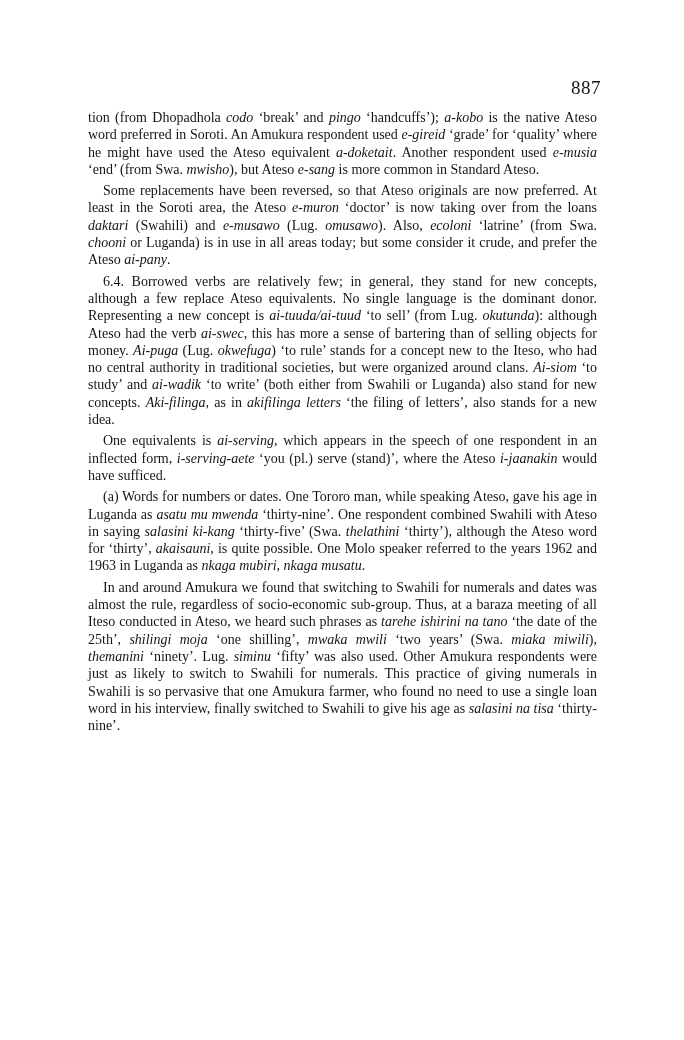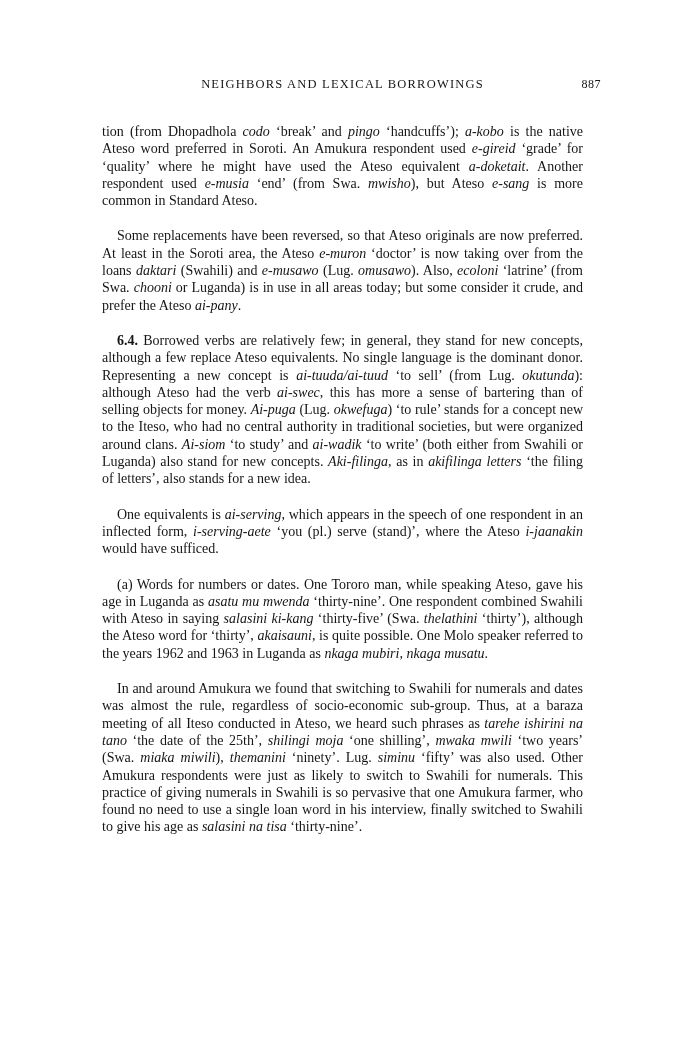--- a/index.html
+++ b/index.html
@@ -24,43 +24,42 @@
     display: block;
     text-align: center;
     font-size: 12.5px;
     letter-spacing: 1.2px;
     font-weight: 400;
   }
   .page-number {
     position: absolute;
     right: 0;
     top: 0;
-    font-size: 12px;
+    font-size: 19px;
     letter-spacing: 0.5px;
   }
   .body-text {
     position: absolute;
     top: 105px;
     left: 84px;
     width: 517px;
     font-size: 14px;
     line-height: 17.3px;
     text-align: justify;
   }
-  p.para { margin: 18px; padding: 0; }
+  p.para { margin: 4px; padding: 0; }
   p.indent { text-indent: 15px; }
   .it { font-style: italic; }
-  .bd { font-weight: bold; }
+  .bd { font-weight: normal; }
 </style>
 </head>
 <body>
 
 <div class="page">
   <div class="running-head">
-    <span class="running-title">NEIGHBORS AND LEXICAL BORROWINGS</span>
     <span class="page-number">887</span>
   </div>
   <div class="body-text">
       <p class="para"><span>tion (from Dhopadhola </span><span class="it">codo</span><span> ‘break’ and </span><span class="it">pingo</span><span> ‘handcuffs’); </span><span class="it">a-kobo</span><span> is the native Ateso word preferred in Soroti. An Amukura respondent used </span><span class="it">e-gireid</span><span> ‘grade’ for ‘quality’ where he might have used the Ateso equivalent </span><span class="it">a-doketait</span><span>. Another respondent used </span><span class="it">e-musia</span><span> ‘end’ (from Swa. </span><span class="it">mwisho</span><span>), but Ateso </span><span class="it">e-sang</span><span> is more common in Standard Ateso.</span></p>
       <p class="para indent"><span>Some replacements have been reversed, so that Ateso originals are now preferred. At least in the Soroti area, the Ateso </span><span class="it">e-muron</span><span> ‘doctor’ is now taking over from the loans </span><span class="it">daktari</span><span> (Swahili) and </span><span class="it">e-musawo</span><span> (Lug. </span><span class="it">omusawo</span><span>). Also, </span><span class="it">ecoloni</span><span> ‘latrine’ (from Swa. </span><span class="it">chooni</span><span> or Luganda) is in use in all areas today; but some consider it crude, and prefer the Ateso </span><span class="it">ai-pany</span><span>.</span></p>
       <p class="para indent"><span class="bd">6.4.</span><span> Borrowed verbs are relatively few; in general, they stand for new concepts, although a few replace Ateso equivalents. No single language is the dominant donor. Representing a new concept is </span><span class="it">ai-tuuda/ai-tuud</span><span> ‘to sell’ (from Lug. </span><span class="it">okutunda</span><span>): although Ateso had the verb </span><span class="it">ai-swec</span><span>, this has more a sense of bartering than of selling objects for money. </span><span class="it">Ai-puga</span><span> (Lug. </span><span class="it">okwefuga</span><span>) ‘to rule’ stands for a concept new to the Iteso, who had no central authority in traditional societies, but were organized around clans. </span><span class="it">Ai-siom</span><span> ‘to study’ and </span><span class="it">ai-wadik</span><span> ‘to write’ (both either from Swahili or Luganda) also stand for new concepts. </span><span class="it">Aki-filinga</span><span>, as in </span><span class="it">akifilinga letters</span><span> ‘the filing of letters’, also stands for a new idea.</span></p>
       <p class="para indent"><span>One equivalents is </span><span class="it">ai-serving</span><span>, which appears in the speech of one respondent in an inflected form, </span><span class="it">i-serving-aete</span><span> ‘you (pl.) serve (stand)’, where the Ateso </span><span class="it">i-jaanakin</span><span> would have sufficed.</span></p>
       <p class="para indent"><span>(a) Words for numbers or dates. One Tororo man, while speaking Ateso, gave his age in Luganda as </span><span class="it">asatu mu mwenda</span><span> ‘thirty-nine’. One respondent combined Swahili with Ateso in saying </span><span class="it">salasini ki-kang</span><span> ‘thirty-five’ (Swa. </span><span class="it">thelathini</span><span> ‘thirty’), although the Ateso word for ‘thirty’, </span><span class="it">akaisauni</span><span>, is quite possible. One Molo speaker referred to the years 1962 and 1963 in Luganda as </span><span class="it">nkaga mubiri, nkaga musatu</span><span>.</span></p>
       <p class="para indent"><span>In and around Amukura we found that switching to Swahili for numerals and dates was almost the rule, regardless of socio-economic sub-group. Thus, at a baraza meeting of all Iteso conducted in Ateso, we heard such phrases as </span><span class="it">tarehe ishirini na tano</span><span> ‘the date of the 25th’, </span><span class="it">shilingi moja</span><span> ‘one shilling’, </span><span class="it">mwaka mwili</span><span> ‘two years’ (Swa. </span><span class="it">miaka miwili</span><span>), </span><span class="it">themanini</span><span> ‘ninety’. Lug. </span><span class="it">siminu</span><span> ‘fifty’ was also used. Other Amukura respondents were just as likely to switch to Swahili for numerals. This practice of giving numerals in Swahili is so pervasive that one Amukura farmer, who found no need to use a single loan word in his interview, finally switched to Swahili to give his age as </span><span class="it">salasini na tisa</span><span> ‘thirty-nine’.</span></p>
     </div>

